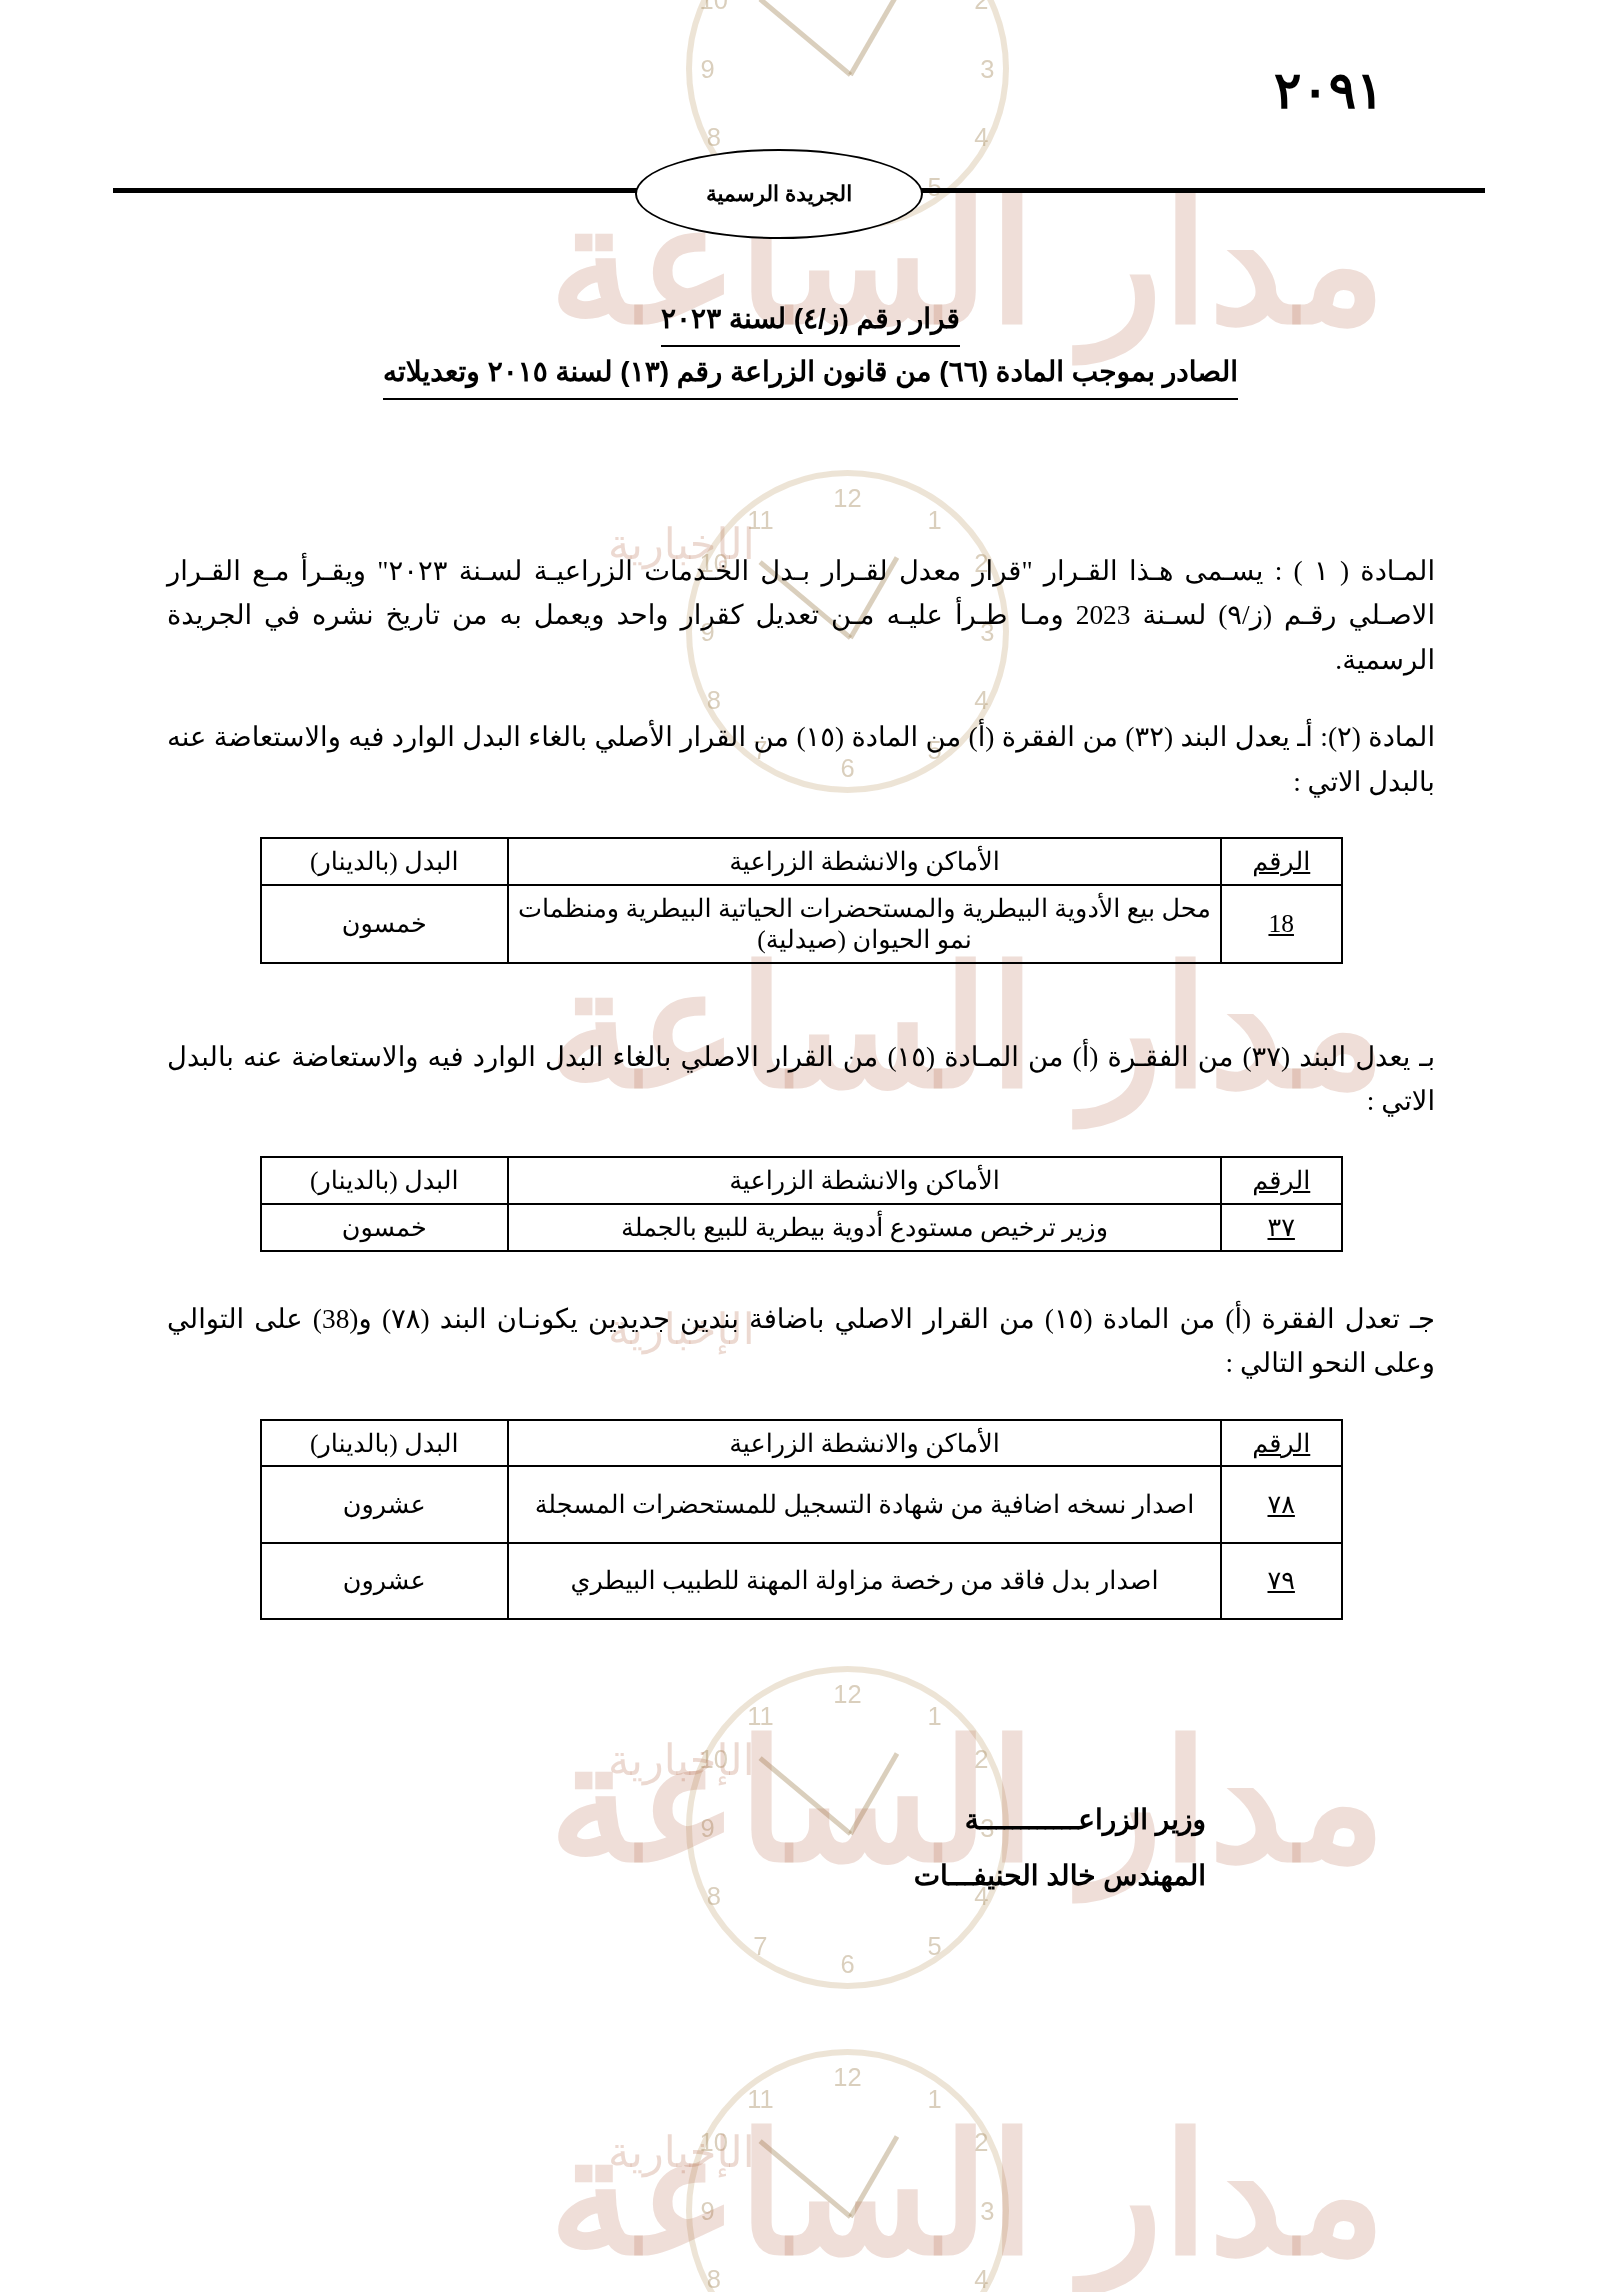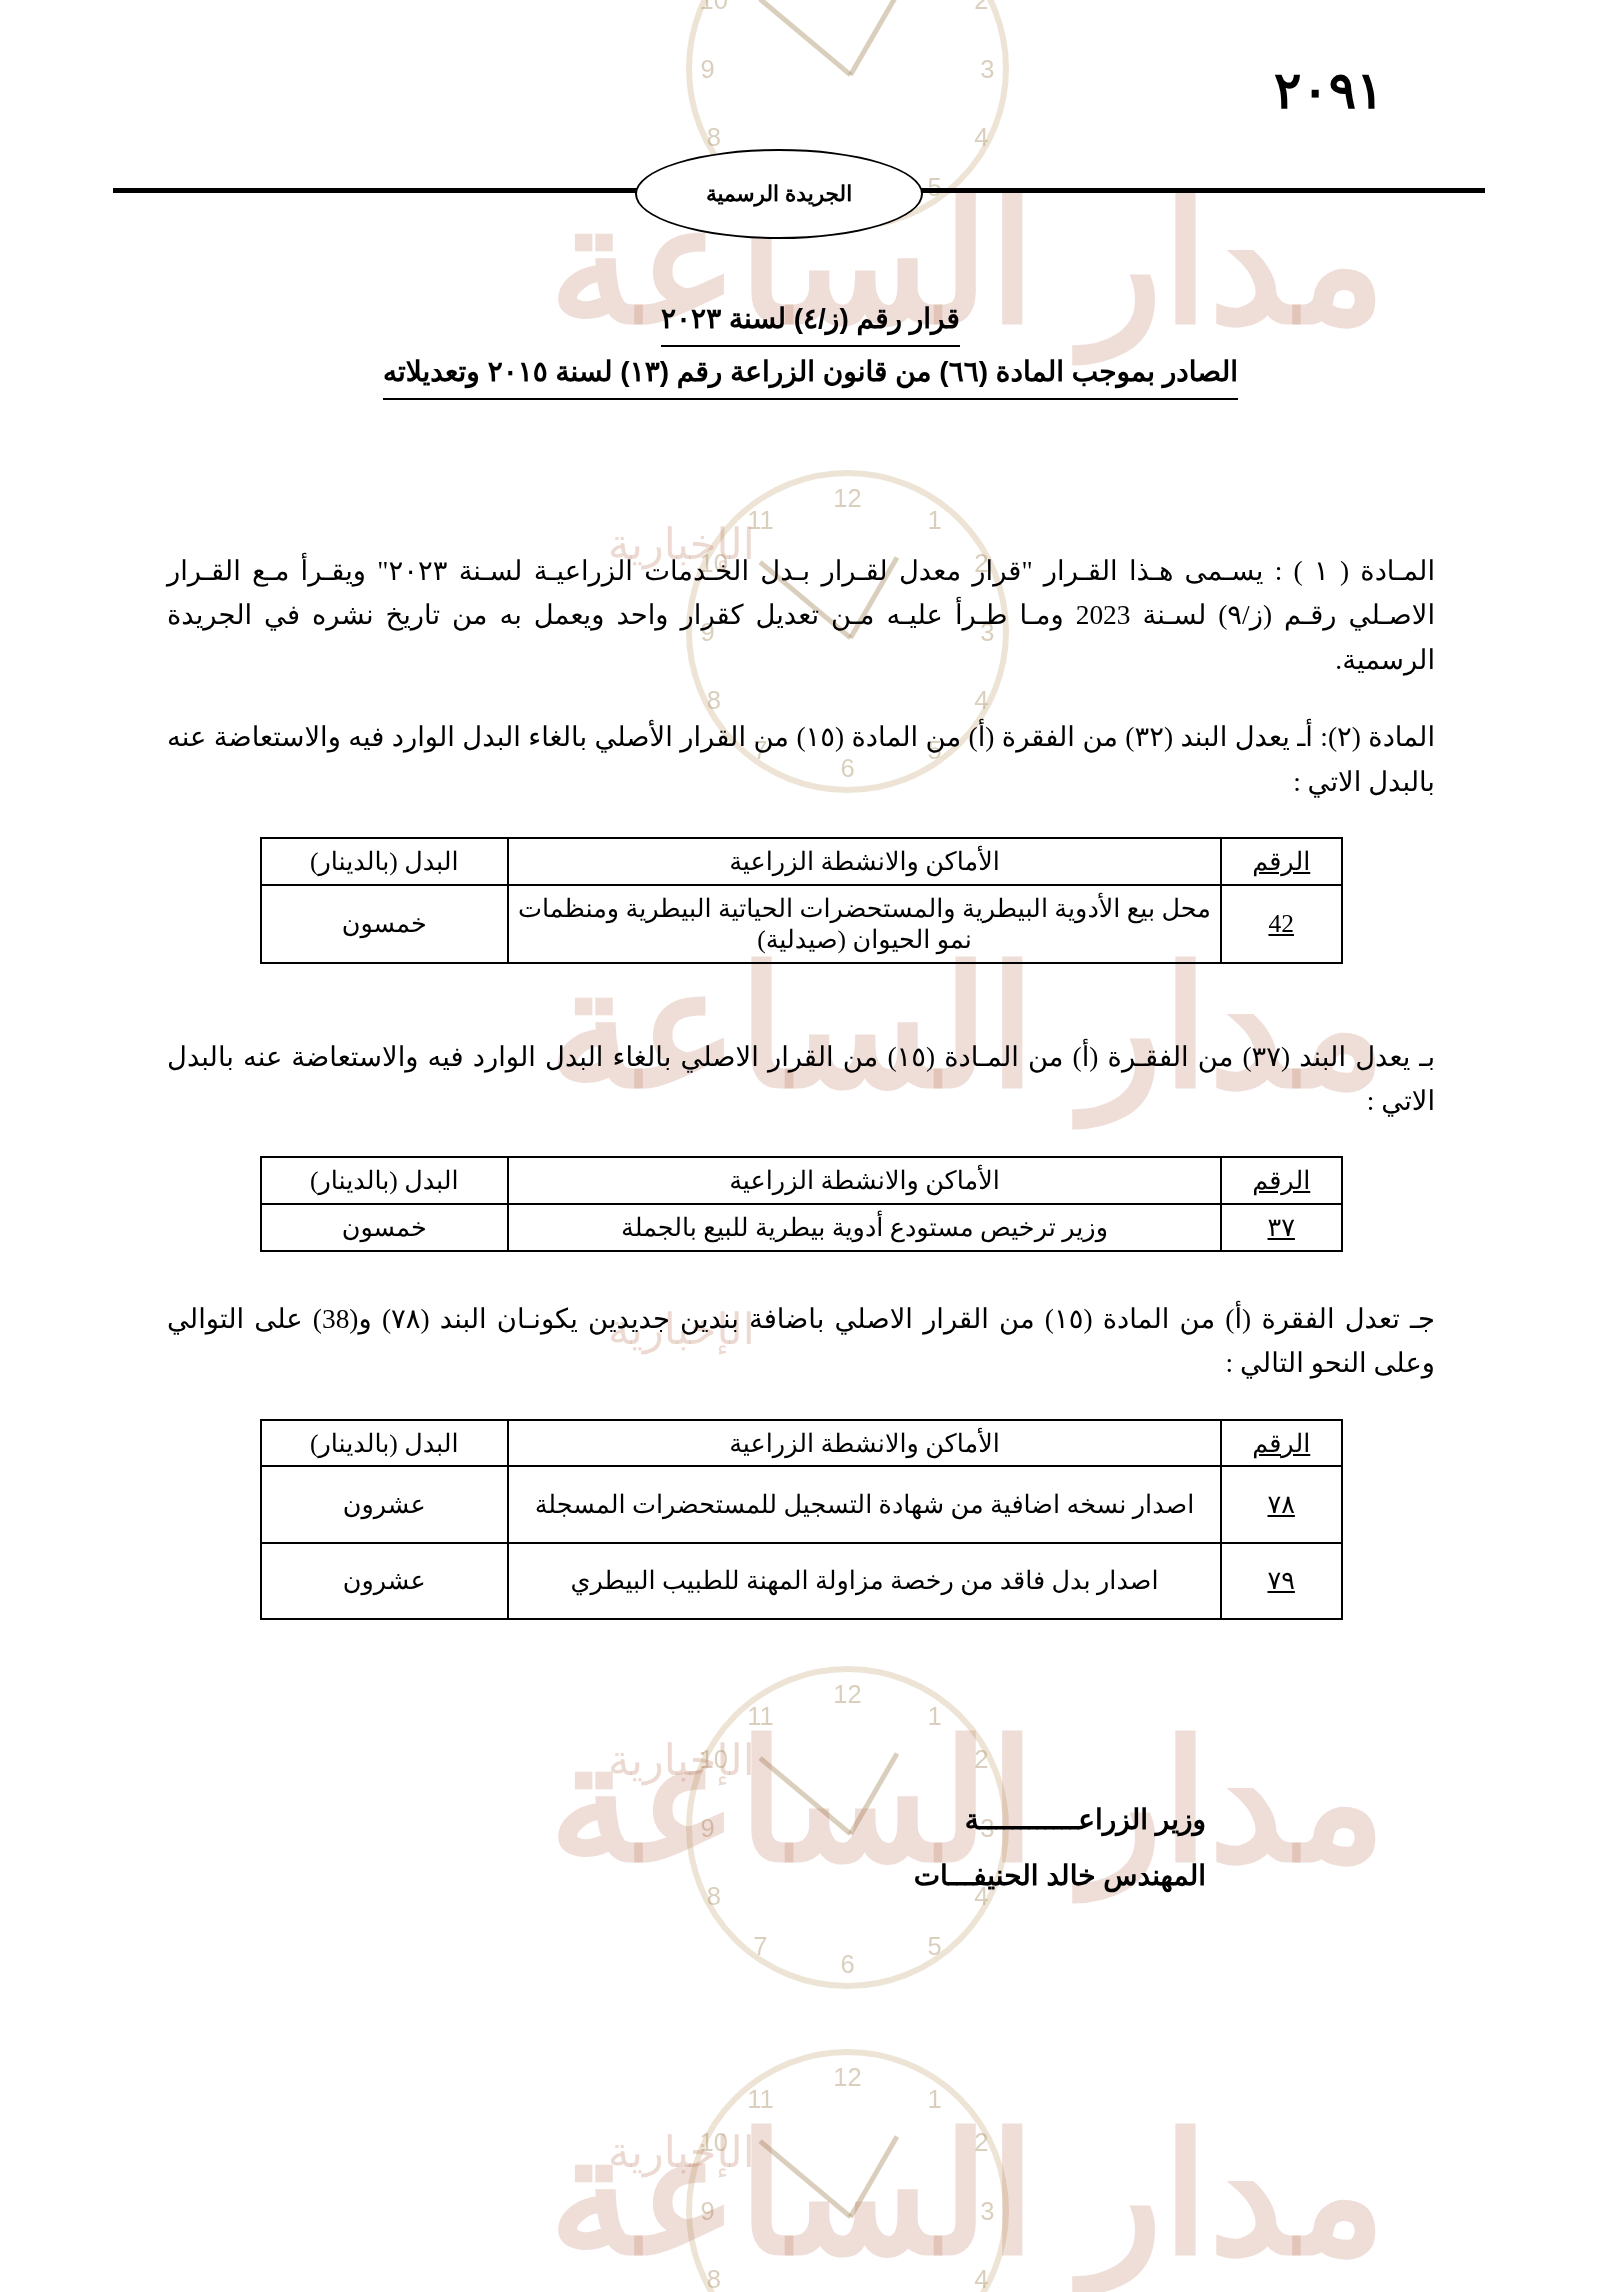--- a/index.html
+++ b/index.html
@@ -281,21 +281,21 @@
       <table class="fee">
         <thead>
           <tr>
             <td class="col-num">الرقم</td>
             <td>الأماكن والانشطة الزراعية</td>
             <td class="col-fee">البدل (بالدينار)</td>
           </tr>
         </thead>
         <tbody>
           <tr>
-            <td class="col-num">42</td>
+            <td class="col-num">18</td>
             <td>محل بيع الأدوية البيطرية والمستحضرات الحياتية البيطرية ومنظمات نمو الحيوان (صيدلية)</td>
             <td class="col-fee">خمسون</td>
           </tr>
         </tbody>
       </table>
     </div>
 
     <div class="spacer-lg"></div>
 
     <div class="para">بـ يعدل البند (٣٧) من الفقـرة (أ) من المـادة (١٥) من القرار الاصلي بالغاء البدل الوارد فيه والاستعاضة عنه بالبدل الاتي :</div>

